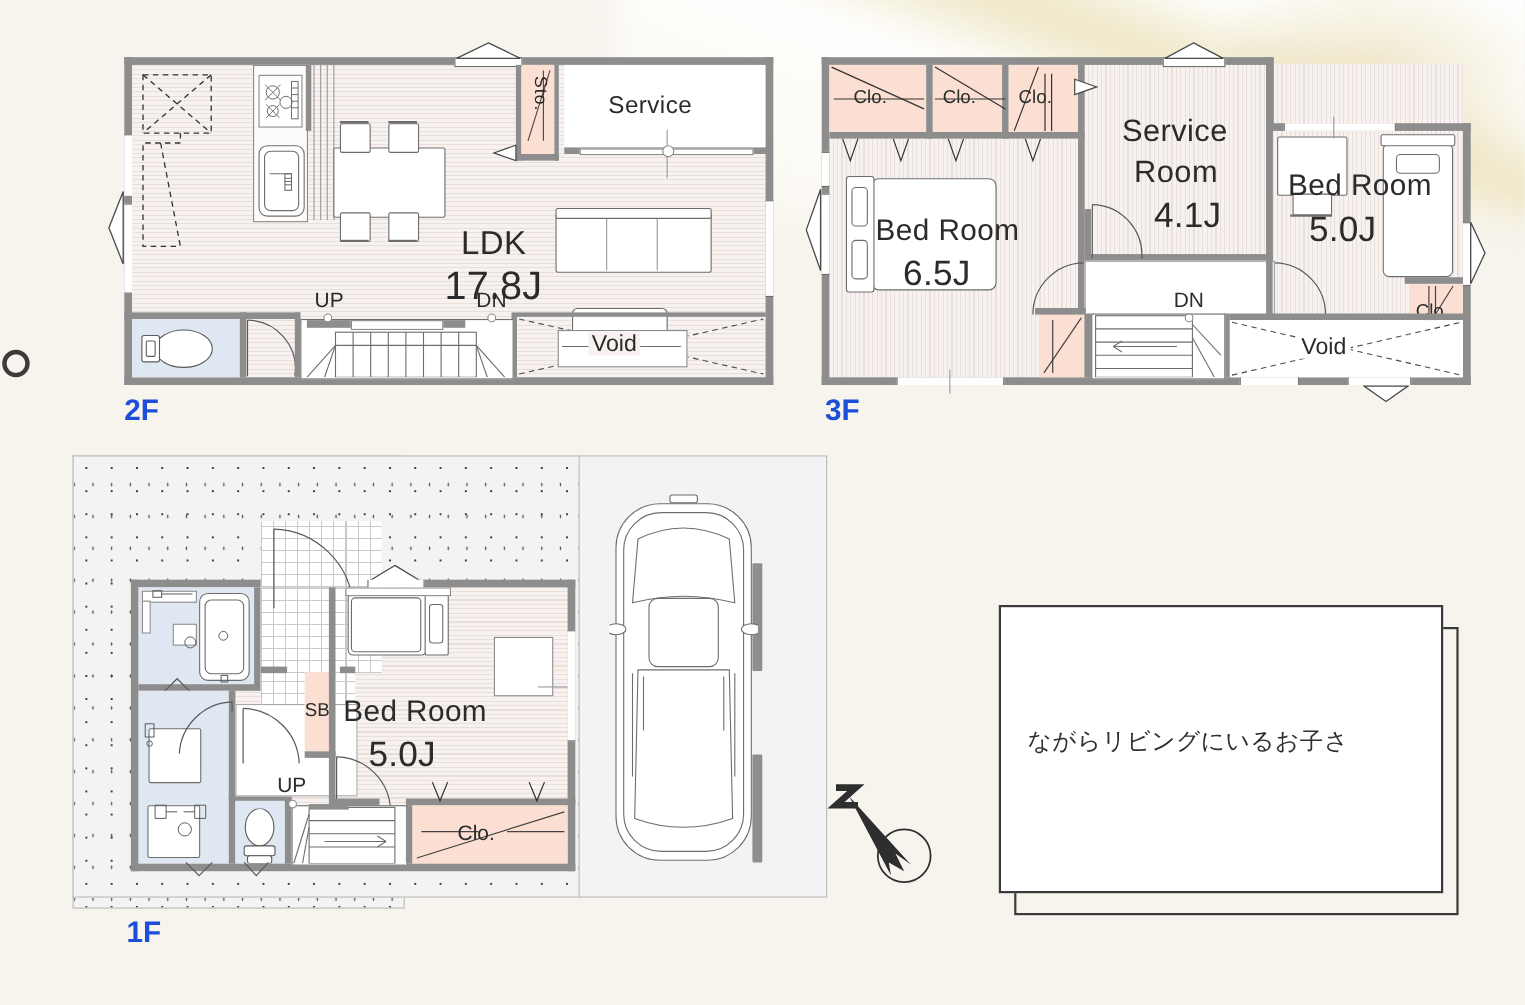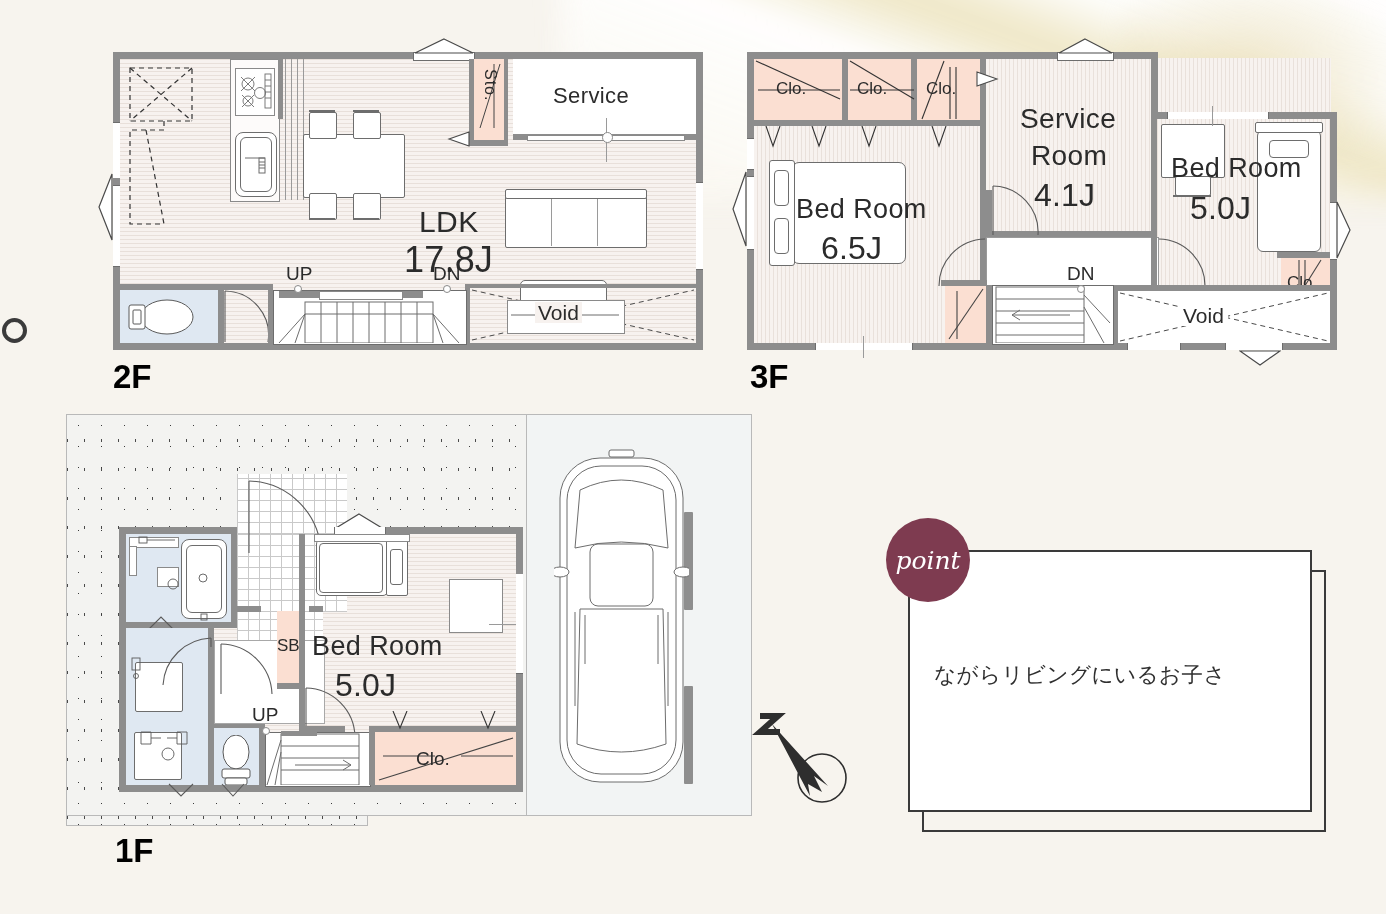--- a/index.html
+++ b/index.html
@@ -52,21 +52,21 @@
   }
   .furn{position:absolute;border:1px solid #6d6d6d;background:#ffffff;border-radius:2px;}
   .furn-l{position:absolute;border:1px solid #8a8a8a;background:#ffffff;}
   .ln{position:absolute;background:#6d6d6d;}
   .lnl{position:absolute;background:#9a9a9a;}
   .label{position:absolute;color:#2b2b2b;white-space:nowrap;line-height:1;}
   .rm-name{font-size:23px;letter-spacing:.4px;}
   .rm-size{font-size:27px;letter-spacing:.2px;}
   .sm{font-size:16px;}
   .xs{font-size:13px;}
-  .floor-tag{font-size:33px;font-weight:bold;color:#000000;position:absolute;}
+  .floor-tag{font-size:27px;font-weight:bold;color:#1d4ed8;position:absolute;}
 
   
   .site-gravel{
     position:absolute;background:#f3f3f1;
     background-image:
       radial-gradient(#3b3b3b .9px, transparent 1px),
       radial-gradient(#4a4a4a .7px, transparent 1px);
     background-size:23px 21px, 17px 29px;
     background-position:0 0, 9px 11px;
     border:1px solid #b9b9b9;
@@ -344,21 +344,21 @@
     <div class="label rm-size" style="left:74px;top:180px;font-size:32px;">6.5J</div>
 
     <div class="white" style="left:68px;top:291px;width:96px;height:7px;border-left:1px solid #6d6d6d;border-right:1px solid #6d6d6d;"></div>
     <div class="lnl" style="left:116px;top:284px;width:1px;height:22px;"></div>
 
     <div class="wall" style="left:404px;top:7px;width:6px;height:178px;"></div>
     <div class="wall" style="left:239px;top:138px;width:6px;height:47px;"></div>
     <div class="wall" style="left:239px;top:179px;width:171px;height:6px;"></div>
     <div class="label rm-name" style="left:273px;top:53px;font-size:28px;">Service</div>
     <div class="label rm-name" style="left:284px;top:90px;font-size:28px;">Room</div>
-    <div class="label rm-size" style="left:287px;top:127px;font-size:32px;">4.1J</div>
+    <div class="label rm-size" style="left:302px;top:127px;font-size:32px;">4.1J</div>
     <svg style="position:absolute;left:245px;top:133px;" width="48" height="52">
       <g stroke="#5a5a5a" stroke-width="1.1" fill="none">
           <path d="M1,1 A46,46 0 0,1 46,50"></path>
           <line x1="1" y1="1" x2="1" y2="50"></line>
         </g>
     </svg>
 
     <div class="white" style="left:239px;top:185px;width:171px;height:48px;border:1px solid #9a9a9a;"></div>
     <svg style="position:absolute;left:190px;top:186px;" width="50" height="50">
       <g stroke="#5a5a5a" stroke-width="1.1" fill="none">
@@ -639,15 +639,14 @@
       <polyline points="8,16 26,16 8,32 28,32"></polyline>
     </g>
   </svg>
 
   <div class="pt-shadow" style="left:922px;top:570px;width:400px;height:258px;"></div>
   <div class="pt-box" style="left:908px;top:550px;width:400px;height:258px;">
     <div class="pt-body" style="left:24px;top:108px;width:356px;">
       <div>ながらリビングにいるお子さ</div>
     </div>
   </div>
-  <div class="pt-badge" style="left:886px;top:518px;width:84px;height:84px;">point</div>
 
 </div>
 
 </body></html>

